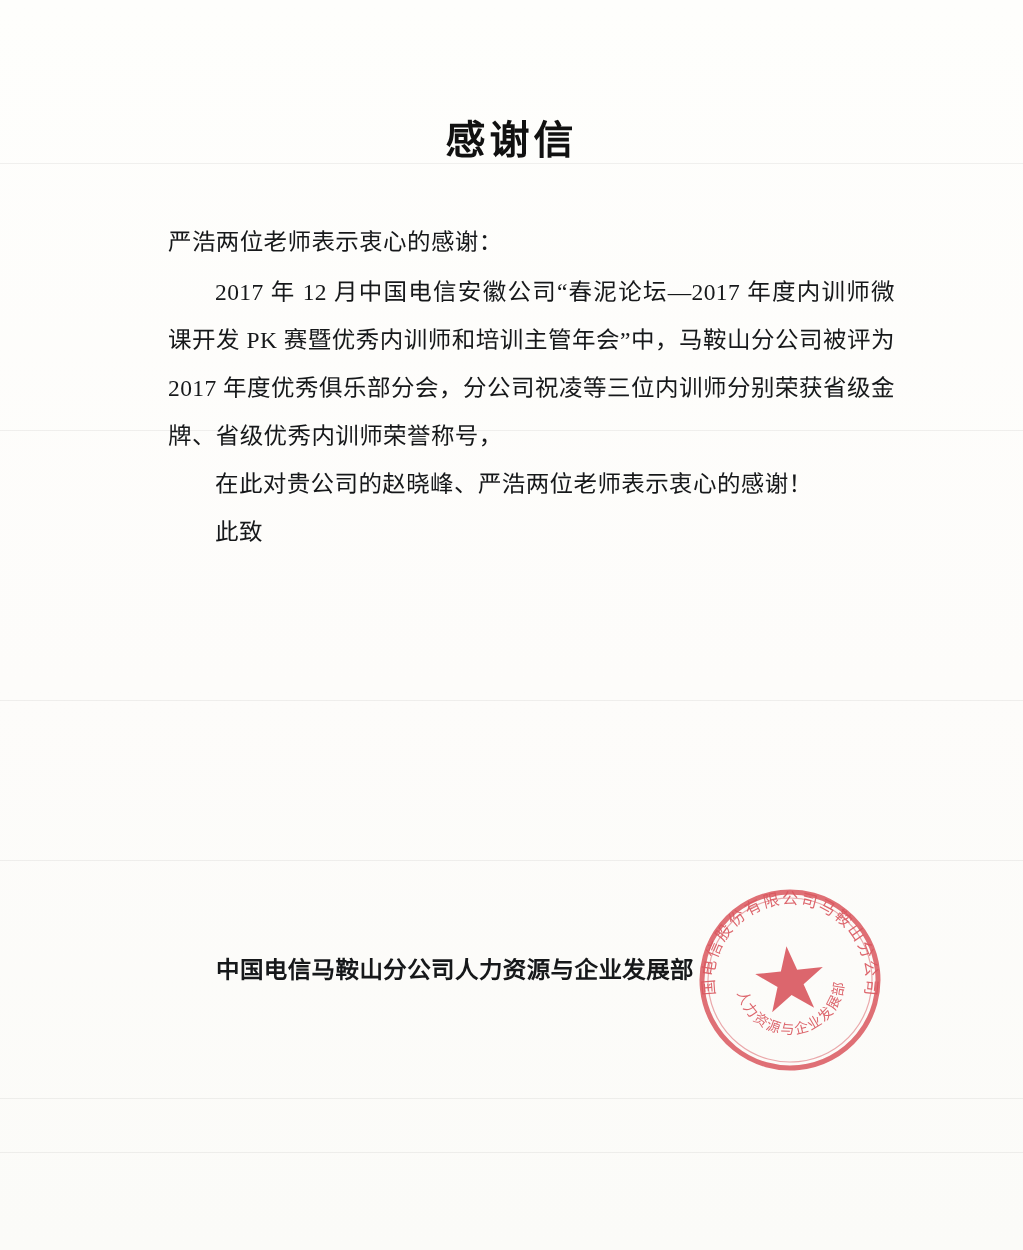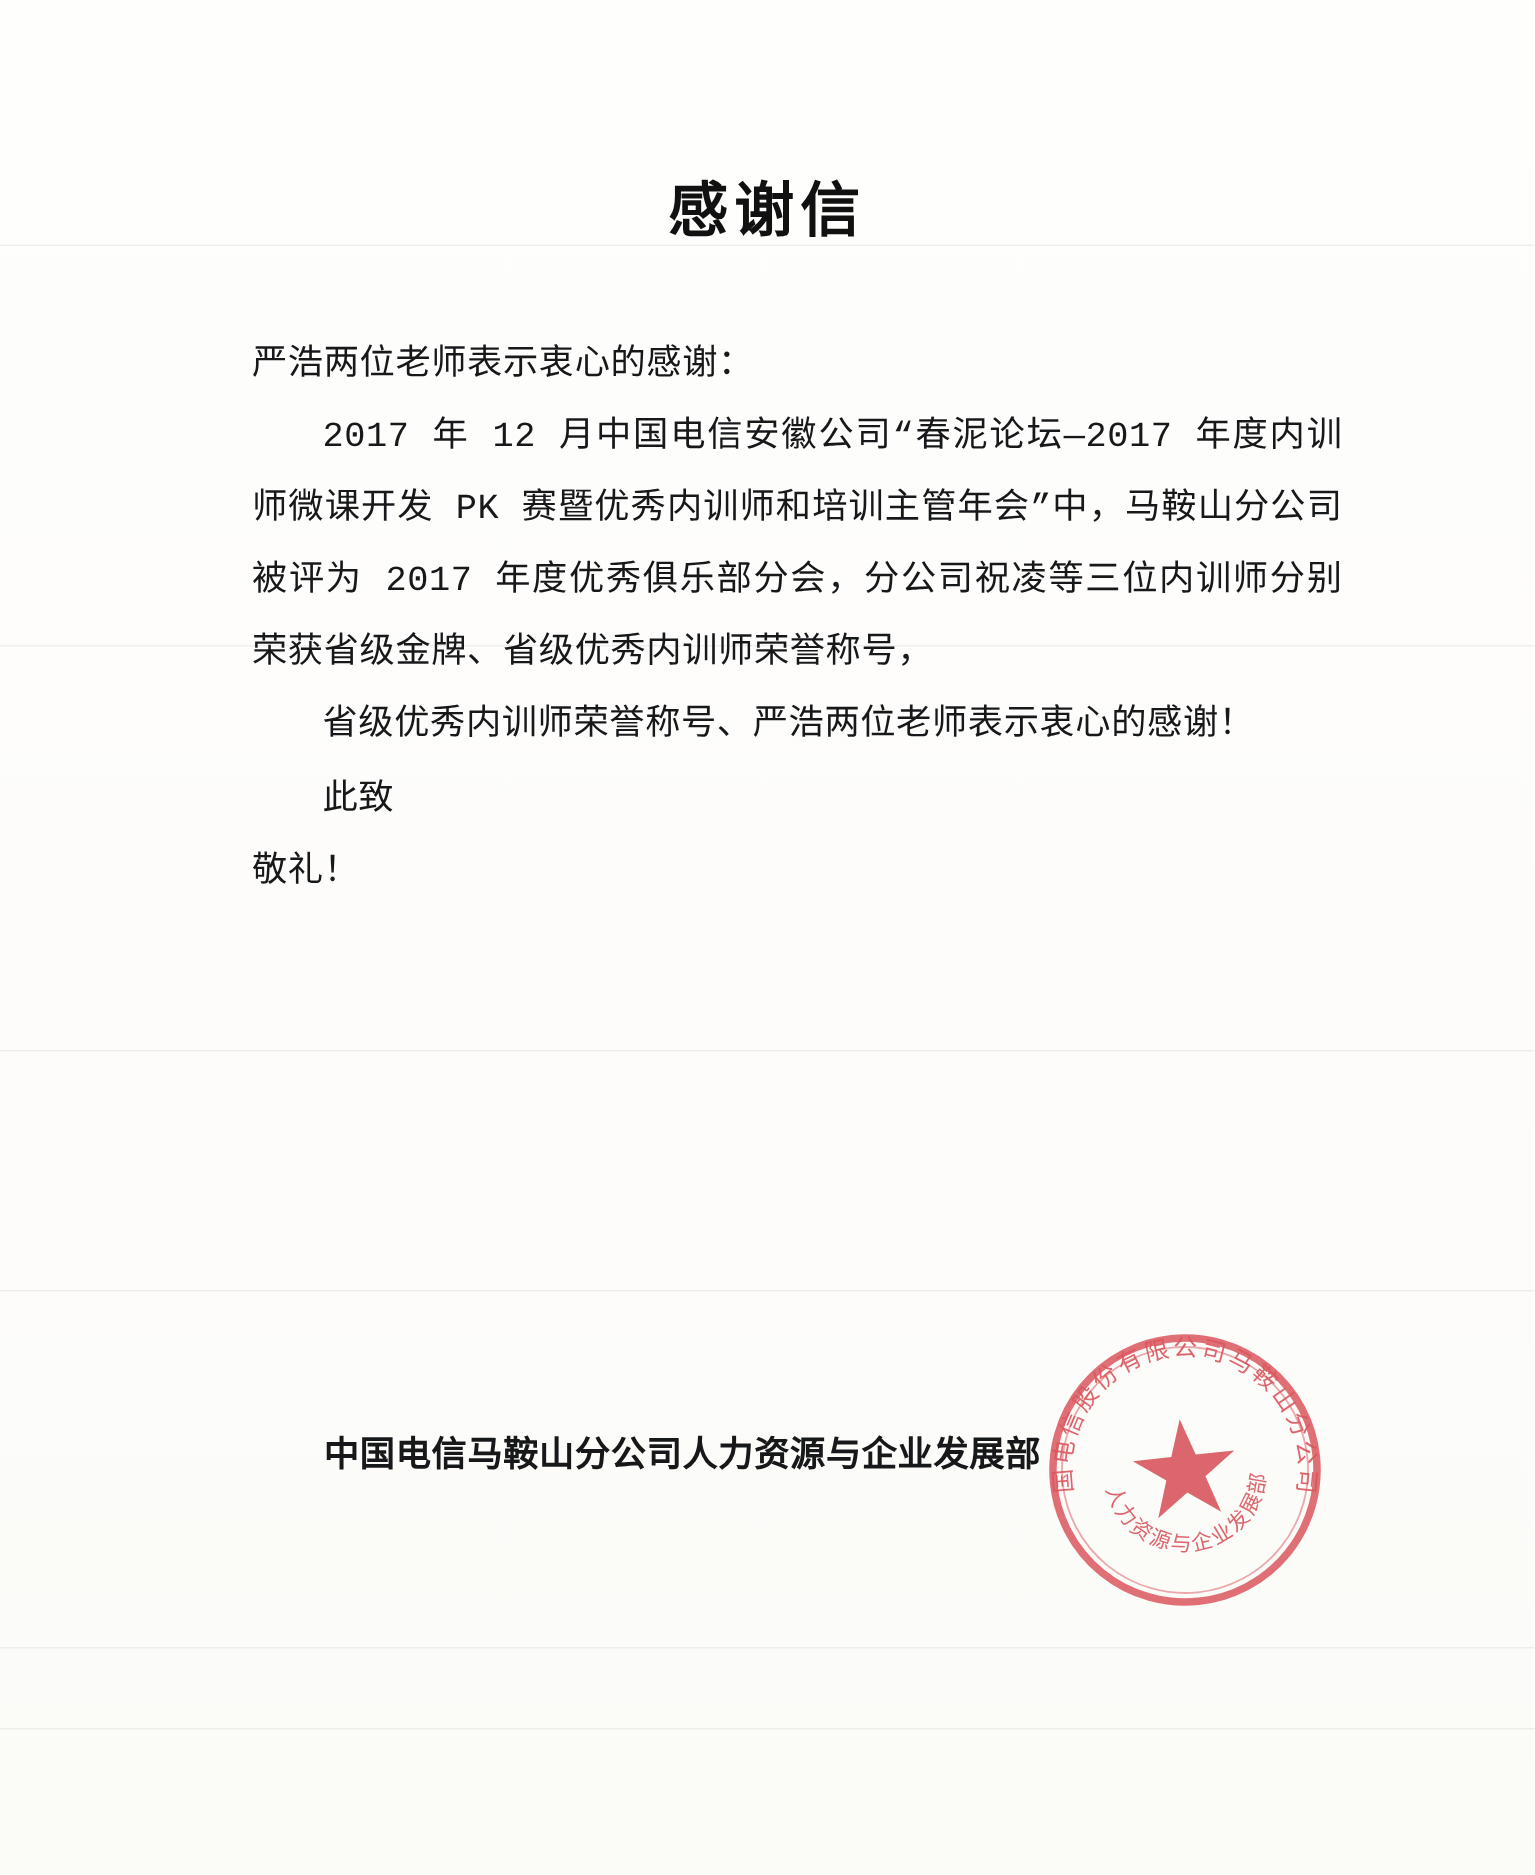--- a/index.html
+++ b/index.html
@@ -65,21 +65,20 @@
     font-size: 23.5px;
     line-height: 48px;
     letter-spacing: 0.4px;
     text-align: justify;
     text-justify: inter-ideograph;
     margin: 0;
     color: #16181a;
   }
   .para.indent {
     text-indent: 2em;
-    font-family: Liberation Mono, monospace;
   }
   .salutation {
     margin-bottom: 2px;
   }
 
   .closing-1 {
     text-indent: 2em;
   }
   .closing-2 {
     text-indent: 0;
@@ -135,25 +134,24 @@
   <div class="content">
 
     <div class="doc-title">感谢信</div>
 
     <div class="body-block">
       <p class="para salutation">严浩两位老师表示衷心的感谢：</p>
 
       <p class="para indent">2017 年 12 月中国电信安徽公司“春泥论坛—2017 年度内训师微课开发 PK 赛暨优秀内训师和培训主管年会”中，马鞍山分公司被评为 2017 年度优秀俱乐部分会，分公司祝凌等三位内训师分别荣获省级金牌、省级优秀内训师荣誉称号，</p>
 
 
-      <p class="para indent">省级优秀内训师荣誉称号、严浩两位老师表示衷心的感谢！</p>
+      <p class="para indent">在此对贵公司的赵晓峰、严浩两位老师表示衷心的感谢！</p>
 
       <p class="para closing-1">此致</p>
 
-      <p class="para closing-2">敬礼！</p>
     </div>
 
     <div class="stamp">
       <svg width="200" height="200" viewBox="0 0 200 200" xmlns="http://www.w3.org/2000/svg">
         <defs>
           <path id="ringPath" d="M 100,100 m -76,0 a 76,76 0 1,1 152,0 a 76,76 0 1,1 -152,0"></path>
           <path id="ringPathBottom" d="M 100,100 m -54,0 a 54,54 0 1,0 108,0"></path>
         </defs>
         <circle cx="100" cy="100" r="88" fill="none" stroke="#d2323c" stroke-width="5" opacity="0.85"></circle>
         <circle cx="100" cy="100" r="82" fill="none" stroke="#d2323c" stroke-width="1.2" opacity="0.5"></circle>

